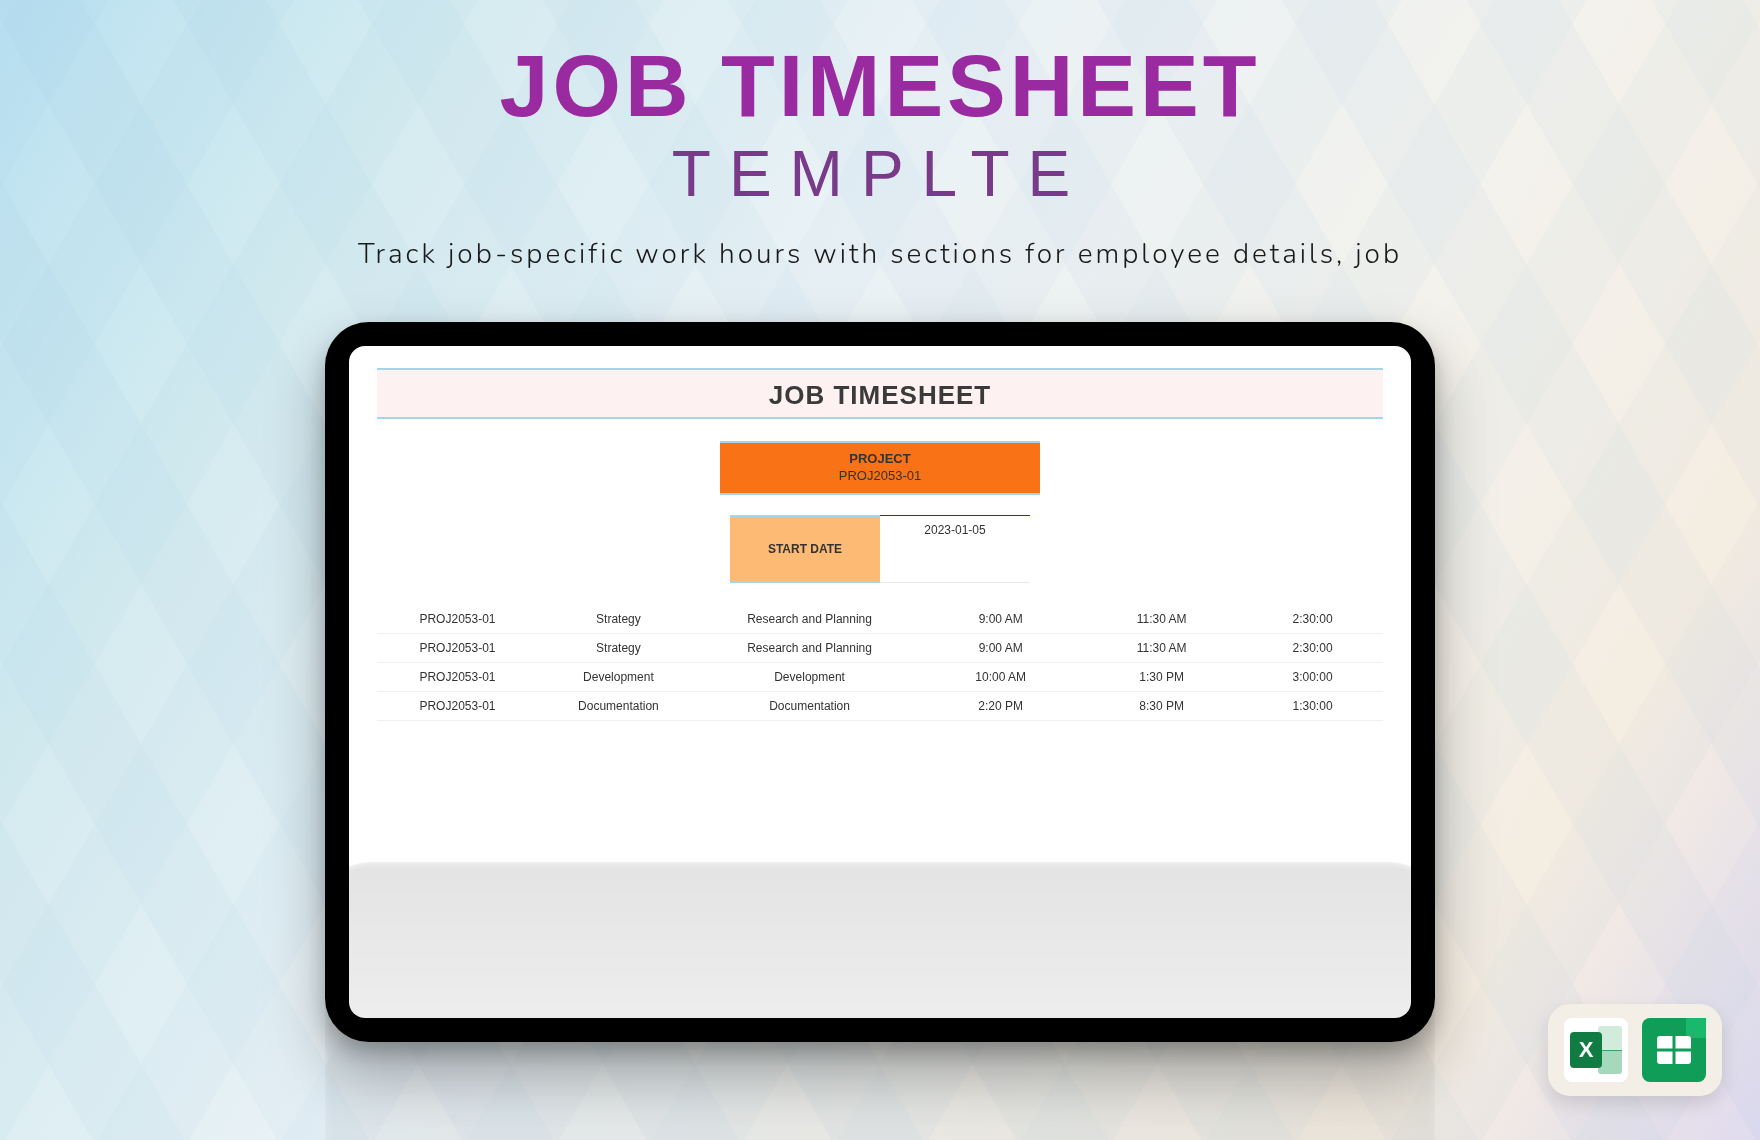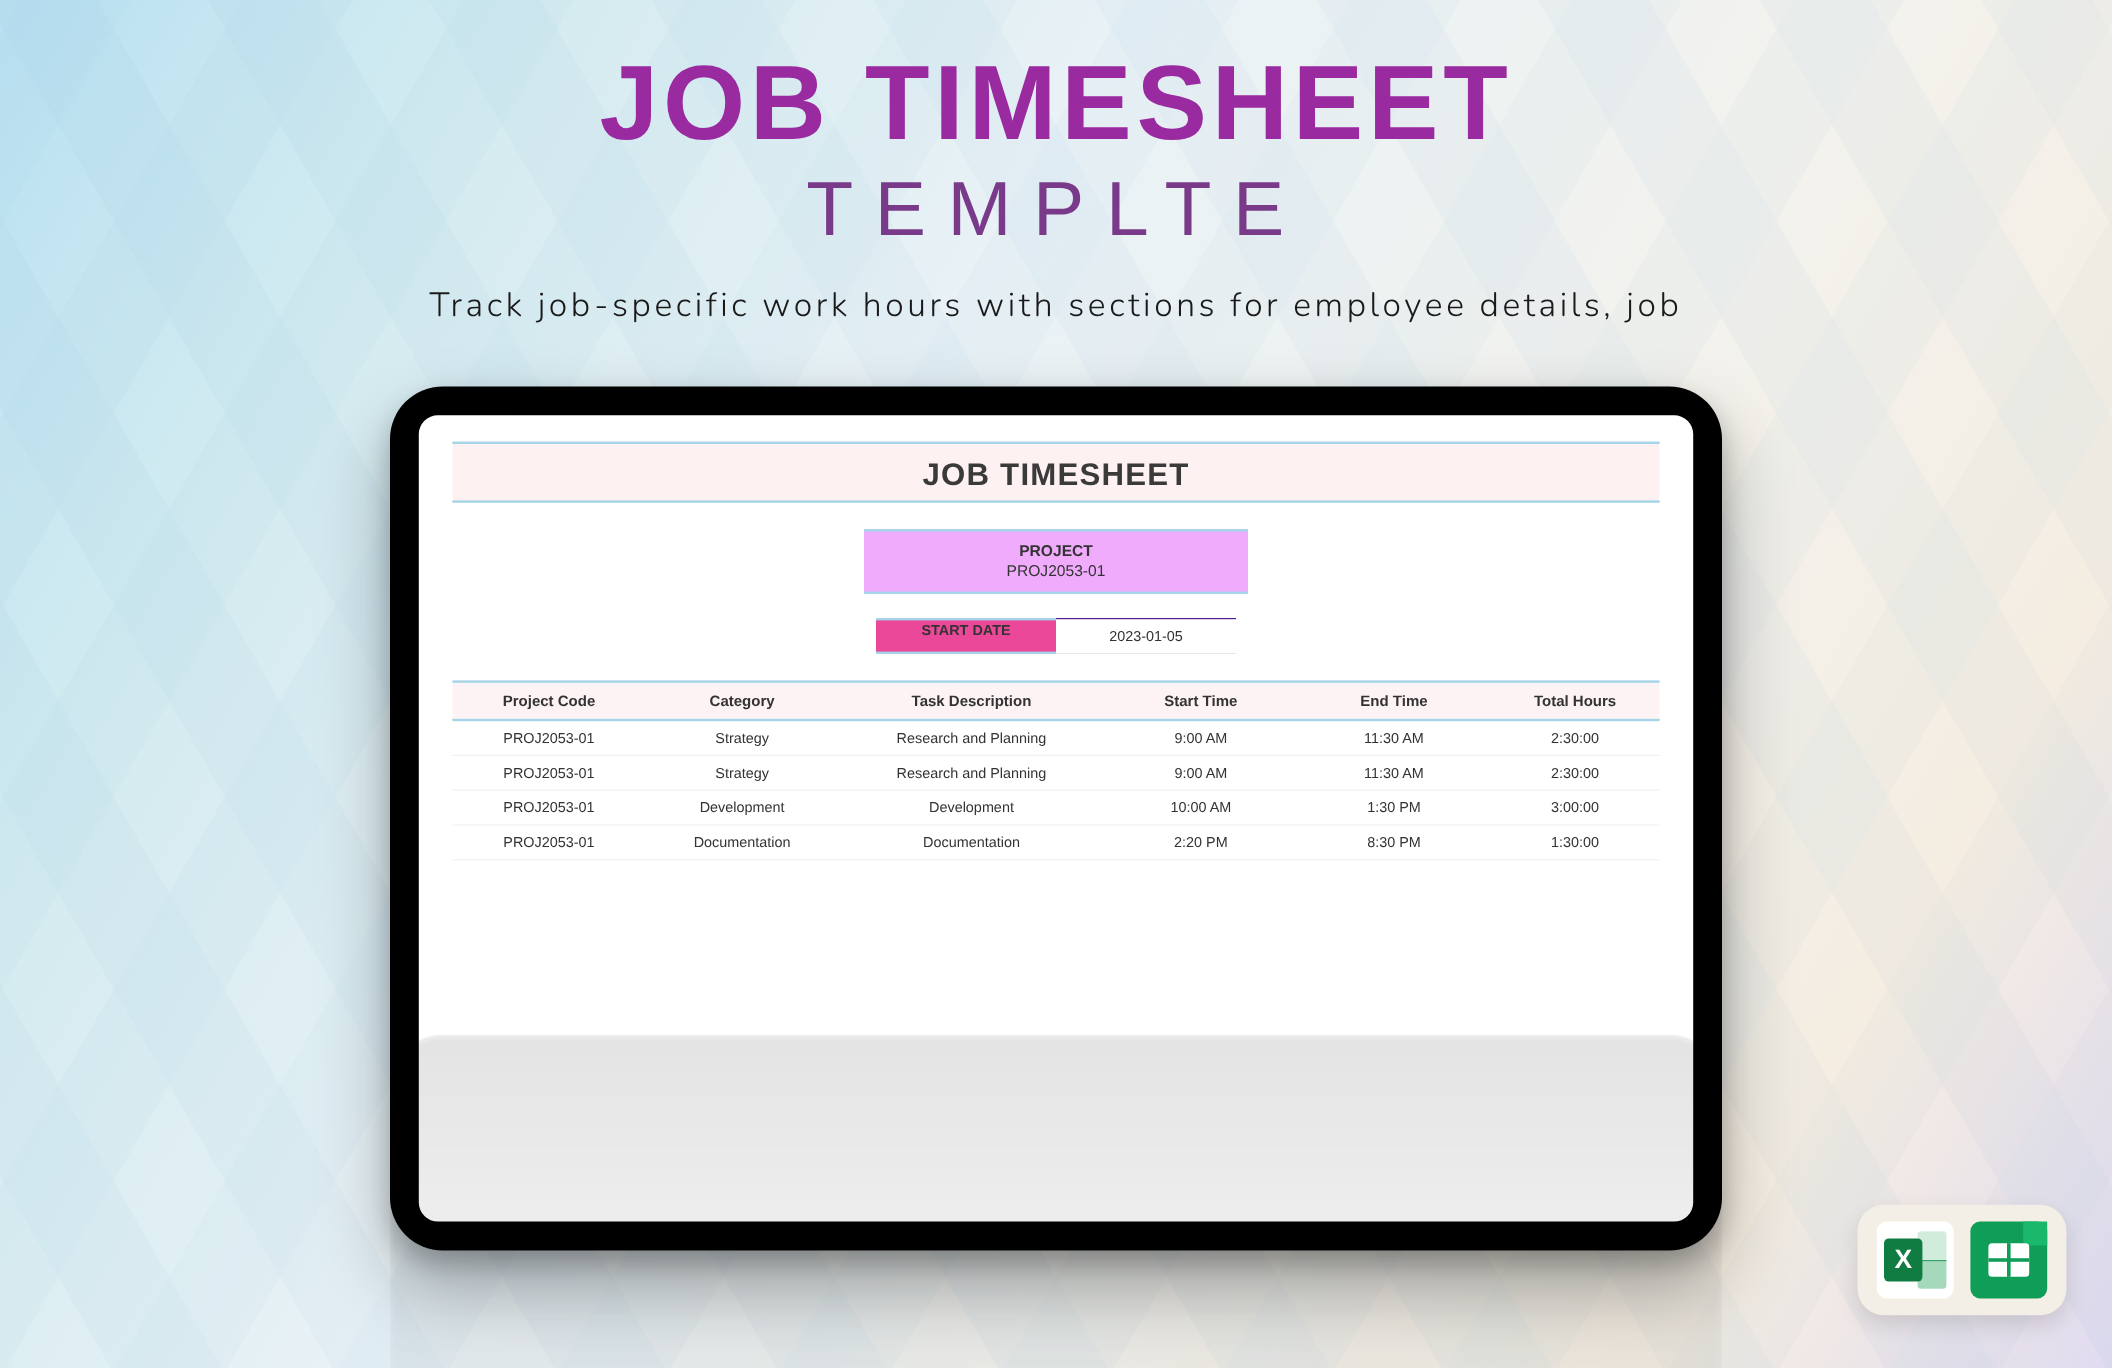--- a/index.html
+++ b/index.html
@@ -86,40 +86,40 @@
 }
 .sheet-title {
   font-size: 26px;
   font-weight: 700;
   letter-spacing: 1px;
   color: #3a3a3a;
 }
 .project-block {
   margin: 22px auto 16px auto;
   width: 320px;
-  background: #f0abfc;
+  background: #f97316;
   border-top: 2px solid #a4d5e8;
   border-bottom: 2px solid #a4d5e8;
   text-align: center;
   padding: 8px 0 10px 0;
 }
 .project-label { font-size: 13px; font-weight: 700; color: #333; }
 .project-value { font-size: 13px; color: #333; margin-top: 2px; }
 .dates-row {
   display: flex;
   justify-content: center;
   gap: 24px;
   margin-top: 20px;
 }
 .date-pair { display: flex; }
 .date-label {
-  background: #ec4899;
+  background: #fdba74;
   border-top: 2px solid #a4d5e8;
   border-bottom: 2px solid #a4d5e8;
-  padding: 1px 0;
+  padding: 25px 0;
   width: 150px;
   text-align: center;
   font-size: 12px; font-weight: 700; color: #333;
 }
 .date-value {
   border-top: 1px solid #4c1d95;
   border-bottom: 1px solid #e8e8e8;
   padding: 7px 0;
   width: 150px;
   text-align: center;
@@ -245,28 +245,20 @@
       </div>
 
       <div class="dates-row">
         <div class="date-pair">
           <div class="date-label">START DATE</div>
           <div class="date-value">2023-01-05</div>
         </div>
       </div>
 
       <div class="timesheet">
-        <div class="thead">
-          <div class="cell c1">Project Code</div>
-          <div class="cell c2">Category</div>
-          <div class="cell c3">Task Description</div>
-          <div class="cell c4">Start Time</div>
-          <div class="cell c5">End Time</div>
-          <div class="cell c6">Total Hours</div>
-        </div>
 
         <div class="trow">
           <div class="cell c1">PROJ2053-01</div>
           <div class="cell c2">Strategy</div>
           <div class="cell c3">Research and Planning</div>
           <div class="cell c4">9:00 AM</div>
           <div class="cell c5">11:30 AM</div>
           <div class="cell c6">2:30:00</div>
         </div>
         <div class="trow">

